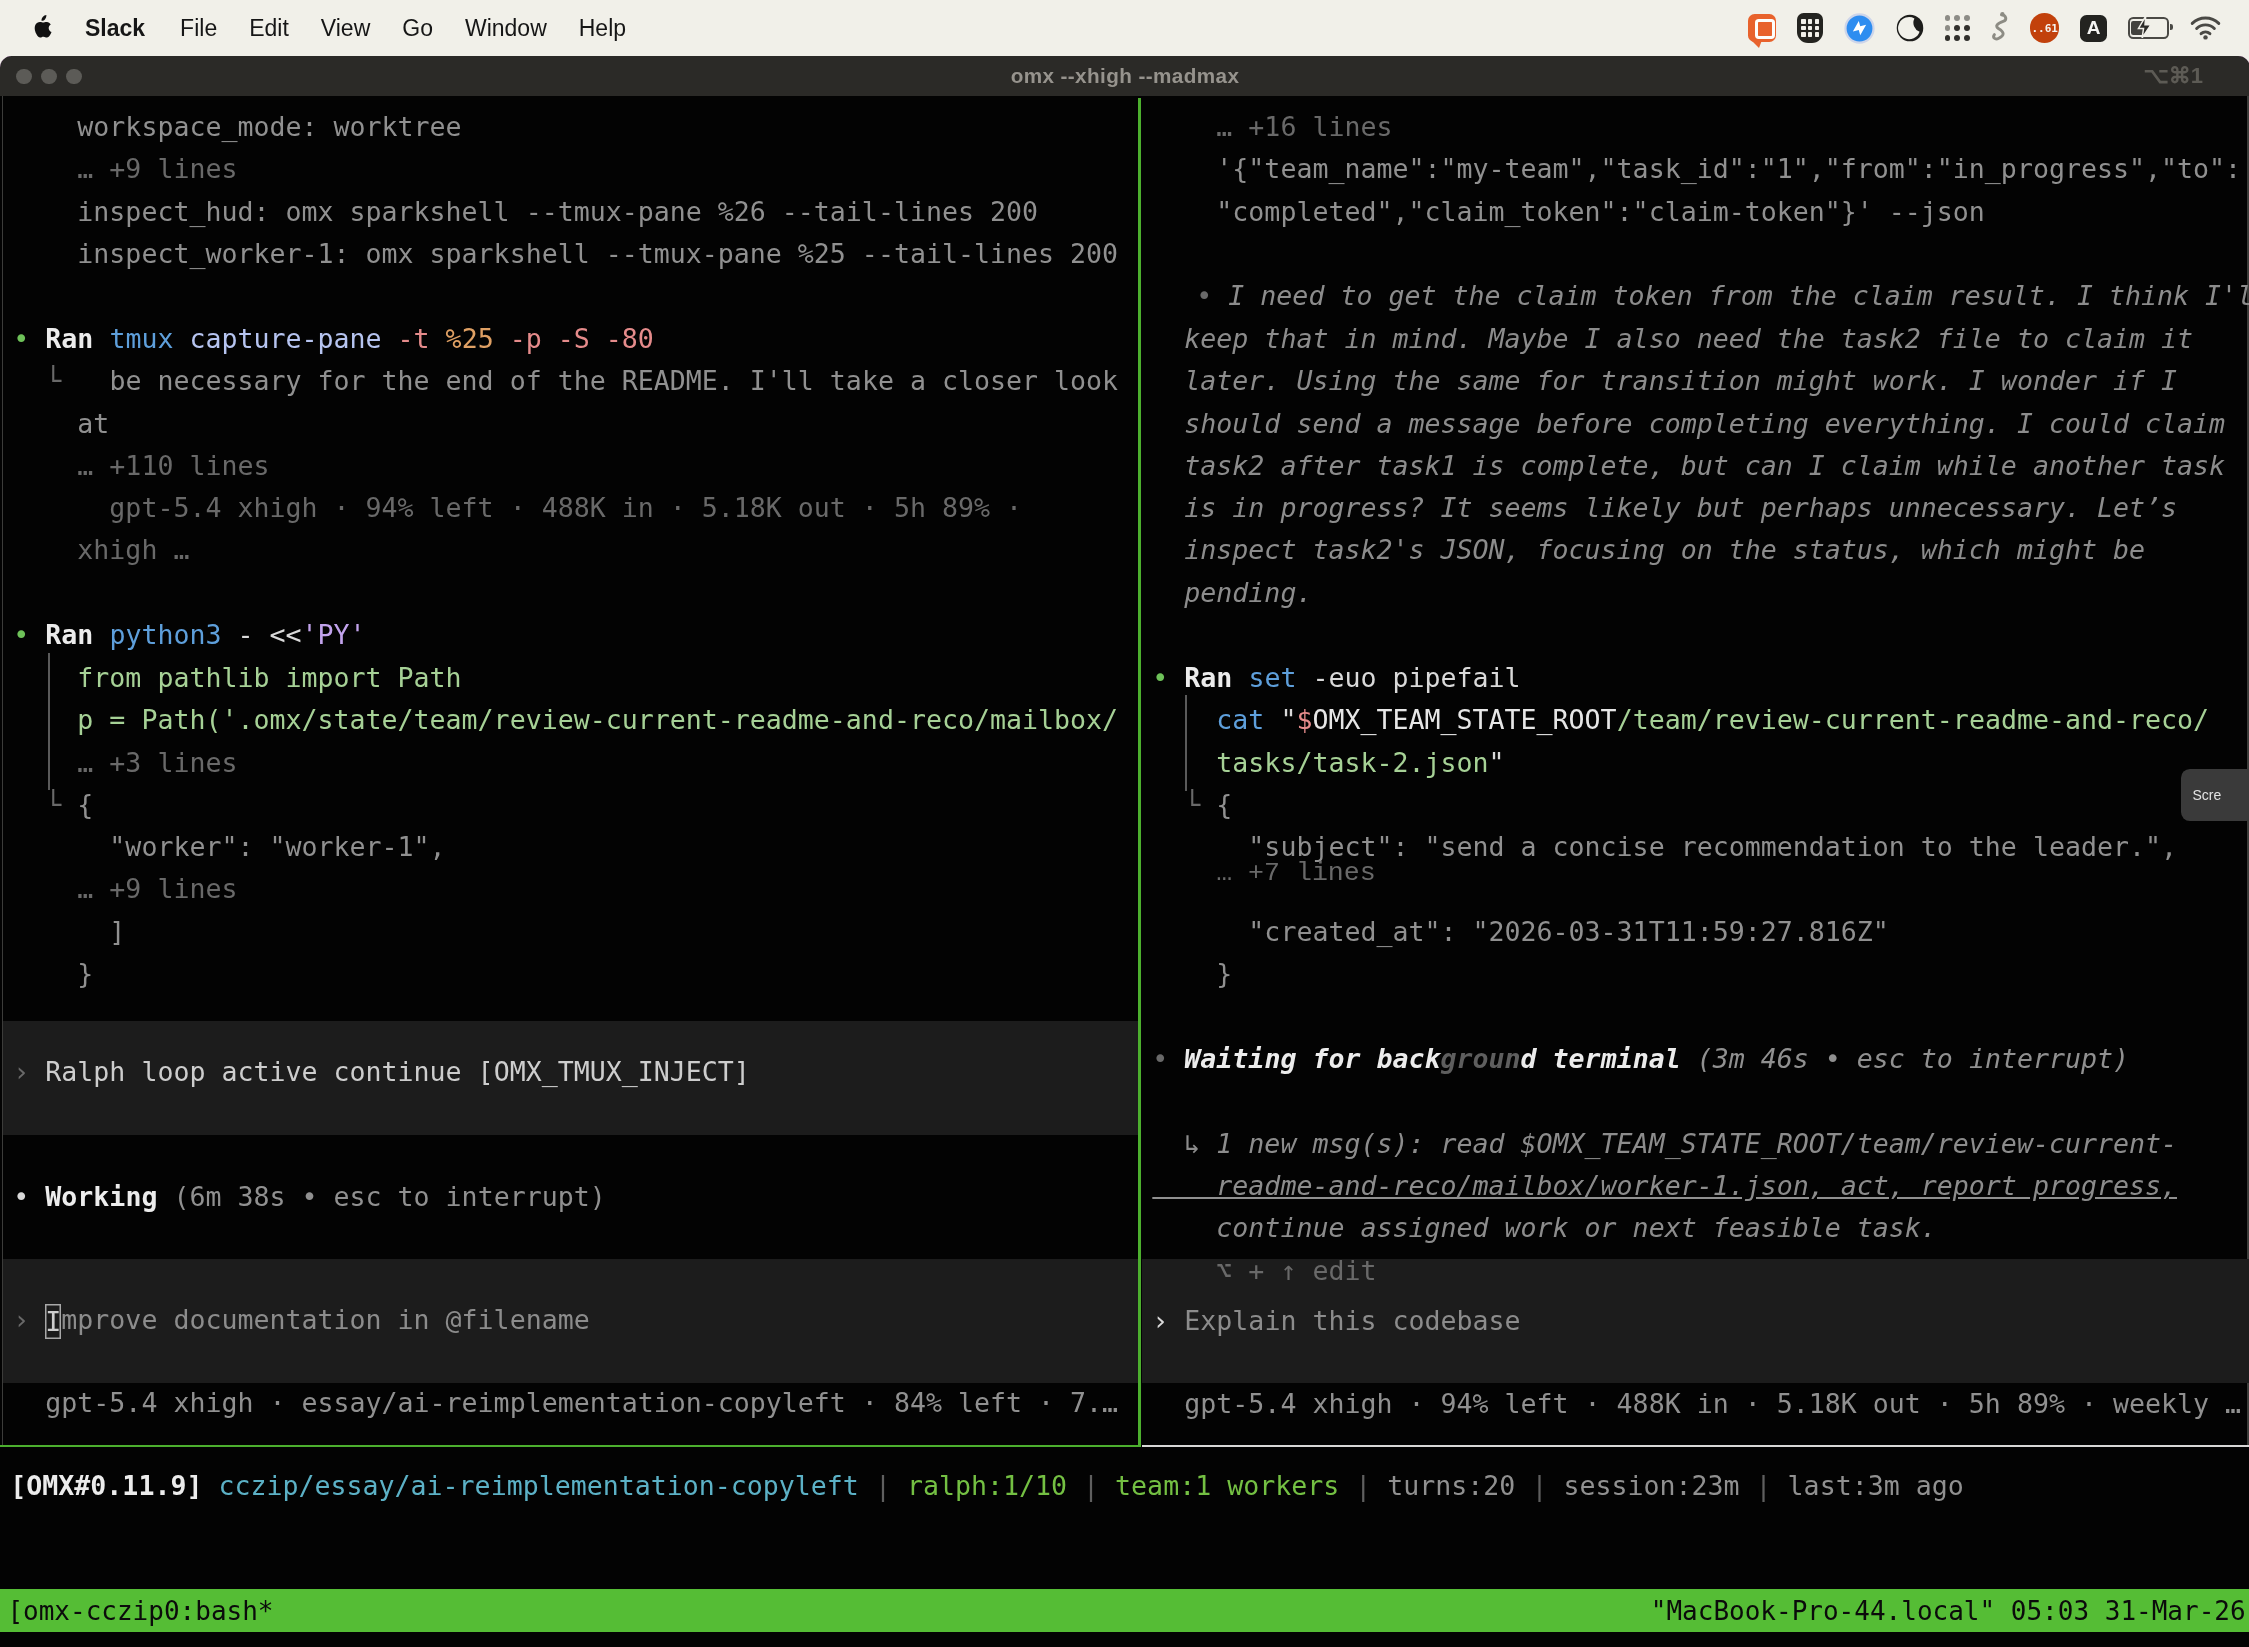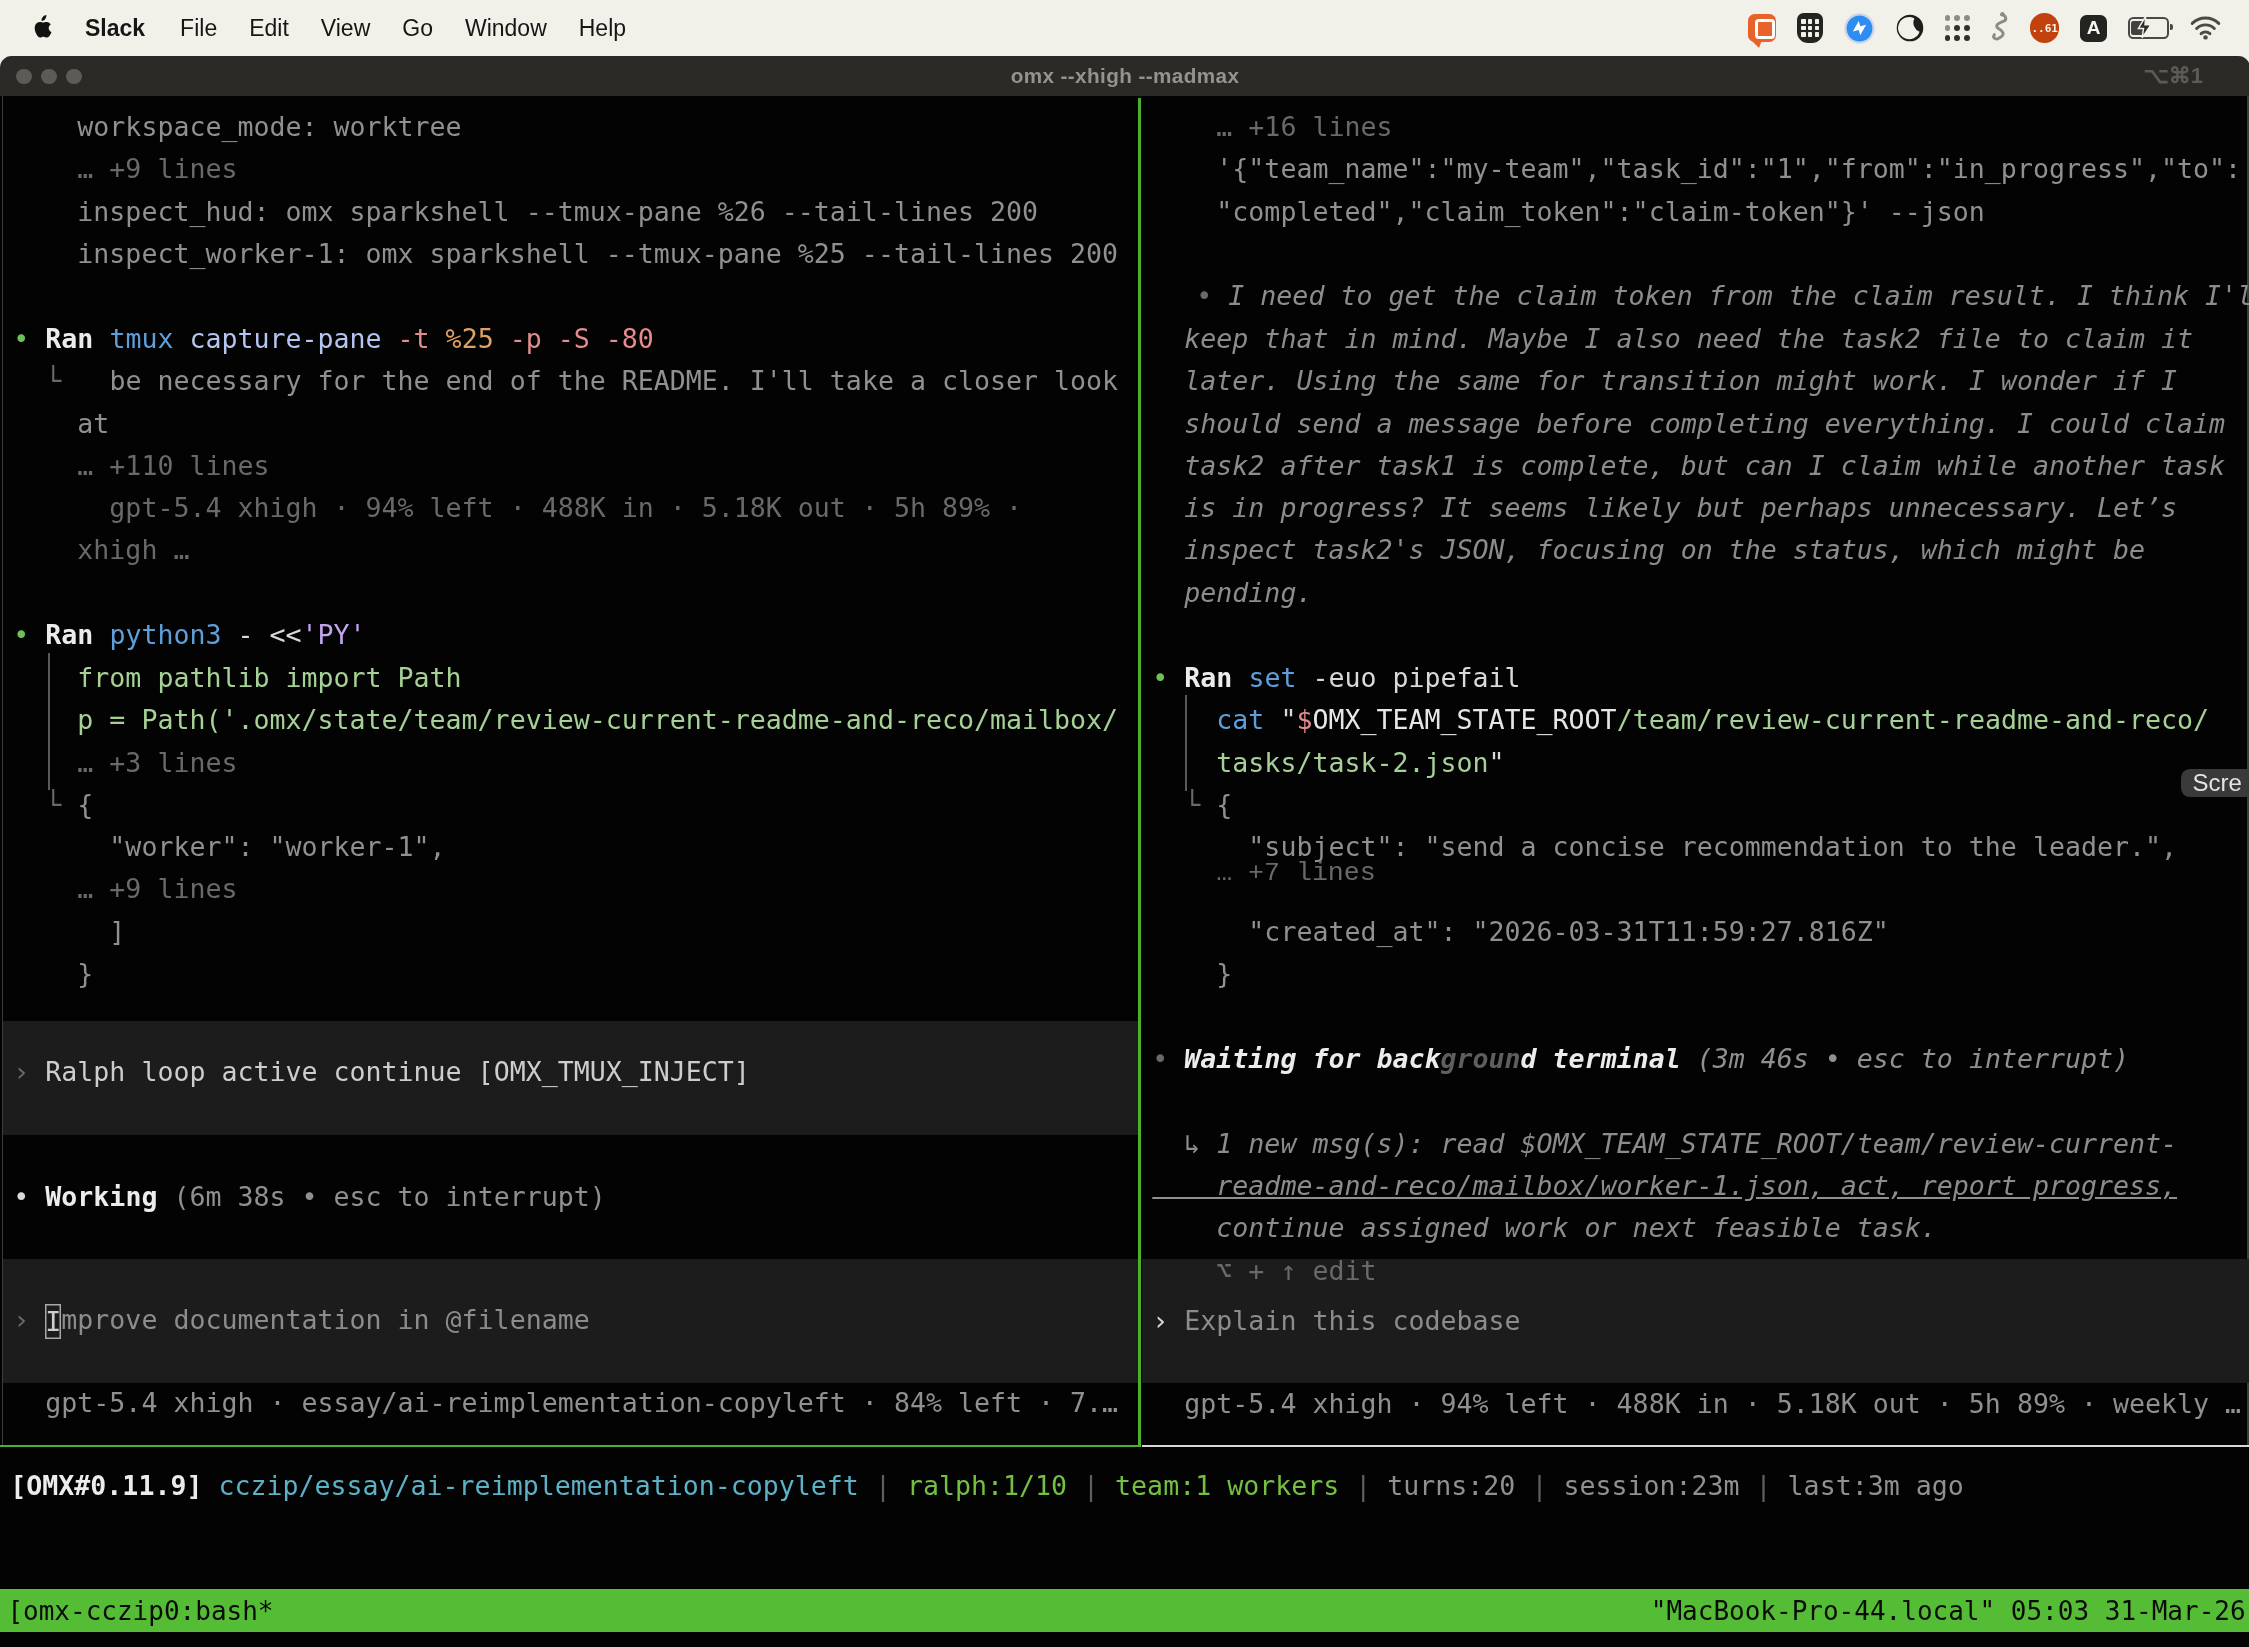--- a/index.html
+++ b/index.html
@@ -71,21 +71,21 @@
   .c-cyan{color:#5cb1c6;}
   .c-sg{color:#74c043;}
   .c-sep{color:#5f5f5f;}
   .c-cur{color:#cdcdcd;display:inline-block;width:16px;box-shadow:inset 0 0 0 1.5px #a8a8a8;height:35px;line-height:35px;vertical-align:middle;}
 
   #omx-status{position:absolute;left:10.3px;top:1369px;height:42px;line-height:42px;font-size:26.6px;white-space:pre;}
   #tmuxbar{position:absolute;left:0;top:1493px;width:2250px;height:43px;background:#55bd35;color:#0b0b0b;font-size:26px;display:flex;justify-content:space-between;align-items:center;font-family:"DejaVu Sans Mono",monospace;}
   #tmuxbar .tleft{padding-left:7.4px;white-space:pre;}
   #tmuxbar .tright{padding-right:4.4px;white-space:pre;}
 
-  #scre-overlay{position:absolute;right:0;top:673px;height:28px;background:#3a3a3a;border-radius:8.9px 0 0 8.9px;color:#e3e3e3;font-size:24px;font-family:"Liberation Sans",sans-serif;display:flex;align-items:center;padding:0 1.5px 0 11.8px;width:56px;}
+  #scre-overlay{position:absolute;right:0;top:673px;height:52px;background:#3a3a3a;border-radius:8.9px 0 0 8.9px;color:#e3e3e3;font-size:14px;font-family:"Liberation Sans",sans-serif;display:flex;align-items:center;padding:0 1.5px 0 11.8px;width:56px;}
 </style>
 </head>
 <body>
 
 <div id="screen">
 
   <div id="menubar">
     <div id="menus">
       <span class="apple">
         <svg width="22" height="26.6" viewBox="0 0 30 36">

